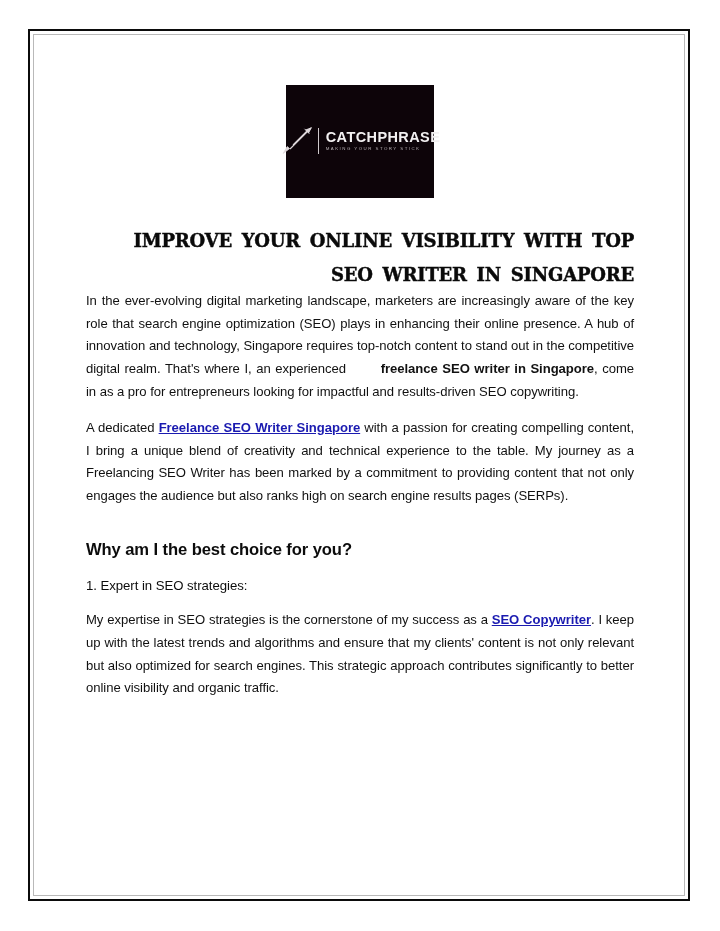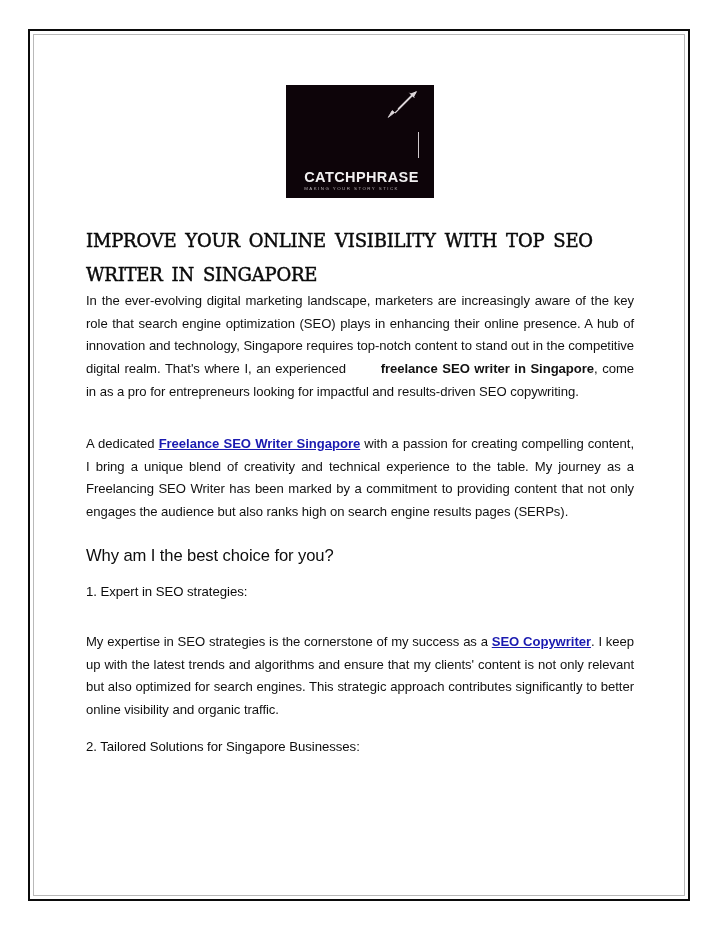--- a/index.html
+++ b/index.html
@@ -63,24 +63,23 @@
     width: 148px;
     height: 113px;
     background: #0d0409;
     display: flex;
     align-items: center;
     justify-content: center;
     position: relative;
   }
   .logo-inner {
     display: flex;
-    align-items: flex-end;
-    gap: 12px;
+    align-items: center;
+    gap: 4px;
     transform: translateY(-1px);
-    flex-direction: column;
   }
   .logo-pencil {
     width: 34px;
     height: 30px;
     display: block;
   }
   .logo-divider {
     width: 1px;
     height: 26px;
     background: #cfc9cc;
@@ -107,36 +106,36 @@
     letter-spacing: 1.45px;
     color: #b5aeb2;
     line-height: 1;
     margin-top: 3px;
     white-space: nowrap;
   }
 
   
   .doc-title {
     margin-top: 24px;
-    text-align: left;
+    text-align: right;
     font-family: "DejaVu Serif", serif;
-    font-weight: normal;
+    font-weight: bold;
     font-size: 25.5px;
     line-height: 1.33;
     letter-spacing: -0.2px;
     color: #0a0a0a;
     font-variant: small-caps;
     text-transform: lowercase;
     -webkit-text-stroke: 0.45px #0a0a0a;
     word-spacing: 1px;
   }
 
   
   .para {
-    margin-top: 29px;
+    margin-top: 13px;
     font-family: "Liberation Sans", sans-serif;
     font-size: 13.1px;
     line-height: 1.74;
     text-align: justify;
     color: #111111;
     letter-spacing: -0.05px;
   }
   .para:first-of-type {
     margin-top: 0;
   }
@@ -144,23 +143,23 @@
     font-weight: bold;
     margin-left: 30px;
   }
   .doclink {
     color: #1a1ab0;
     font-weight: bold;
     text-decoration: underline;
   }
 
   .section-heading {
-    margin-top: 20px;
-    font-family: "Liberation Sans", sans-serif;
-    font-weight: normal;
+    margin-top: 30px;
+    font-family: "Liberation Sans", sans-serif;
+    font-weight: bold;
     font-size: 16.6px;
     line-height: 1.4;
     color: #0c0c0c;
     letter-spacing: -0.1px;
   }
 
   .sub-heading {
     margin-top: 15px;
     font-family: "Liberation Sans", sans-serif;
     font-weight: normal;
@@ -206,16 +205,15 @@
     <p class="para"><span>In the ever-evolving digital marketing landscape, marketers are increasingly aware of the key role that search engine optimization (SEO) plays in enhancing their online presence. A hub of innovation and technology, Singapore requires top-notch content to stand out in the competitive digital realm. That's where I, an experienced </span><b>freelance SEO writer in Singapore</b><span>, come in as a pro for entrepreneurs looking for impactful and results-driven SEO copywriting.</span></p>
 
     <p class="para"><span>A dedicated </span><a class="doclink" href="#">Freelance SEO Writer Singapore</a><span> with a passion for creating compelling content, I bring a unique blend of creativity and technical experience to the table. My journey as a Freelancing SEO Writer has been marked by a commitment to providing content that not only engages the audience but also ranks high on search engine results pages (SERPs).</span></p>
 
     <div class="section-heading">Why am I the best choice for you?</div>
 
     <div class="sub-heading">1. Expert in SEO strategies:</div>
 
     <p class="para"><span>My expertise in SEO strategies is the cornerstone of my success as a </span><a class="doclink" href="#">SEO Copywriter</a><span>. I keep up with the latest trends and algorithms and ensure that my clients' content is not only relevant but also optimized for search engines. This strategic approach contributes significantly to better online visibility and organic traffic.</span></p>
 
-    <div class="sub-heading">2. Tailored Solutions for Singapore Businesses:</div>
 
   </div>
 </div>
 
 </body></html>

